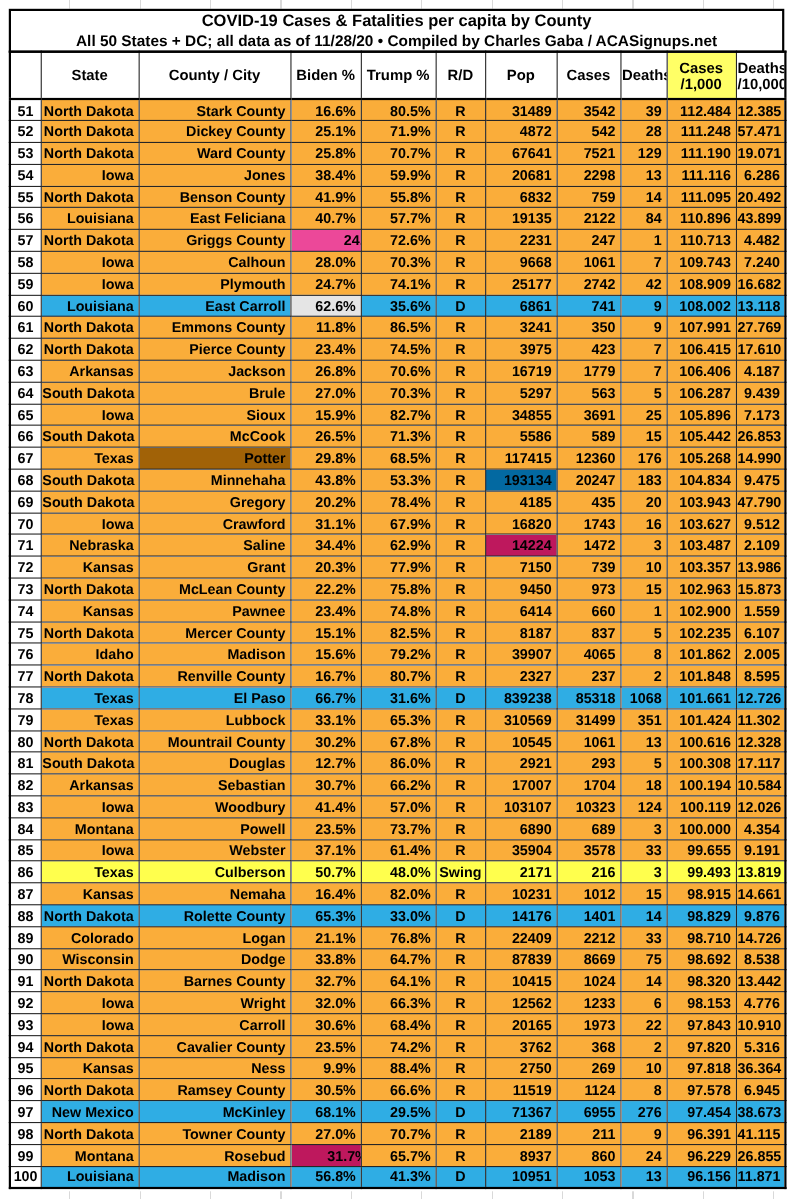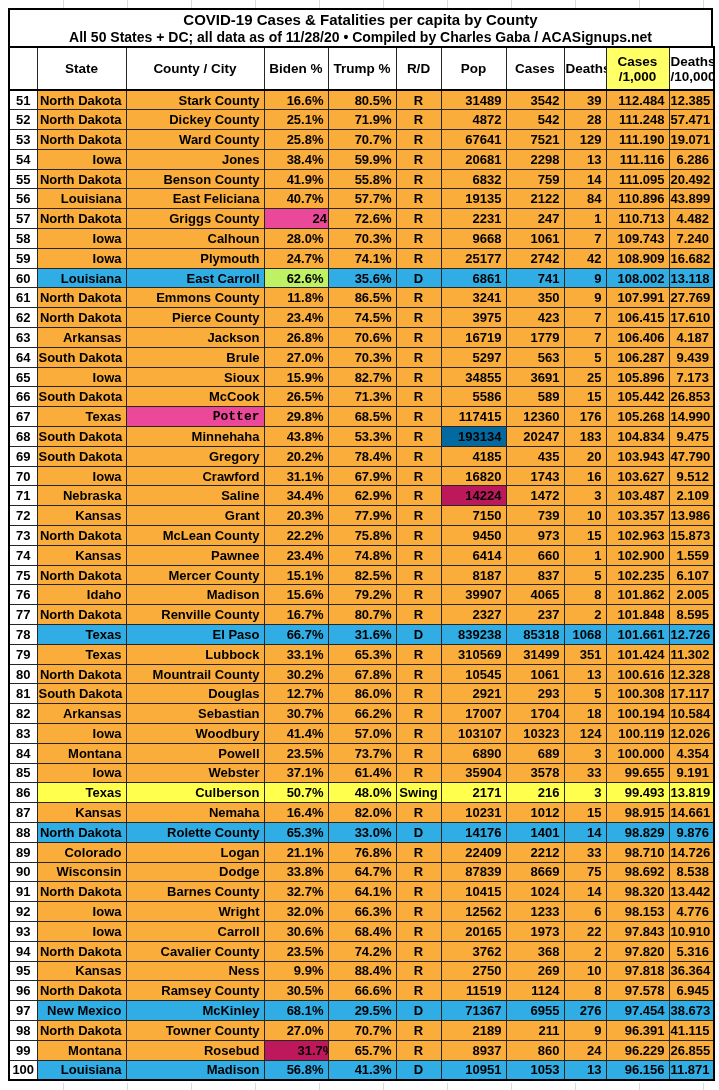--- a/index.html
+++ b/index.html
@@ -205,21 +205,21 @@
           <td class="c-pop" style="background: rgb(250, 173, 58);">25177</td>
           <td class="c-cases" style="background: rgb(250, 173, 58);">2742</td>
           <td class="c-deaths" style="background: rgb(250, 173, 58);">42</td>
           <td class="c-cases_per_1k" style="background: rgb(250, 173, 58);">108.909</td>
           <td class="c-deaths_per_10k" style="background: rgb(250, 173, 58);">16.682</td>
         </tr>
         <tr>
           <td class="c-rank">60</td>
           <td class="c-state" style="background: rgb(47, 173, 228);">Louisiana</td>
           <td class="c-county" style="background: rgb(47, 173, 228);">East Carroll</td>
-          <td class="c-biden" style="background: #bef264;">62.6%</td>
+          <td class="c-biden" style="background: #e5e5e5;">62.6%</td>
           <td class="c-trump" style="background: rgb(47, 173, 228);">35.6%</td>
           <td class="c-party" style="background: rgb(47, 173, 228);">D</td>
           <td class="c-pop" style="background: rgb(47, 173, 228);">6861</td>
           <td class="c-cases" style="background: rgb(47, 173, 228);">741</td>
           <td class="c-deaths" style="background: rgb(47, 173, 228);">9</td>
           <td class="c-cases_per_1k" style="background: rgb(47, 173, 228);">108.002</td>
           <td class="c-deaths_per_10k" style="background: rgb(47, 173, 228);">13.118</td>
         </tr>
         <tr>
           <td class="c-rank">61</td>
@@ -295,21 +295,21 @@
           <td class="c-party" style="background: rgb(250, 173, 58);">R</td>
           <td class="c-pop" style="background: rgb(250, 173, 58);">5586</td>
           <td class="c-cases" style="background: rgb(250, 173, 58);">589</td>
           <td class="c-deaths" style="background: rgb(250, 173, 58);">15</td>
           <td class="c-cases_per_1k" style="background: rgb(250, 173, 58);">105.442</td>
           <td class="c-deaths_per_10k" style="background: rgb(250, 173, 58);">26.853</td>
         </tr>
         <tr>
           <td class="c-rank">67</td>
           <td class="c-state" style="background: rgb(250, 173, 58);">Texas</td>
-          <td class="c-county" style="background: #ec4899; font-family: Liberation Mono, monospace;">Potter</td>
+          <td class="c-county" style="background: #a16207;">Potter</td>
           <td class="c-biden" style="background: rgb(250, 173, 58);">29.8%</td>
           <td class="c-trump" style="background: rgb(250, 173, 58);">68.5%</td>
           <td class="c-party" style="background: rgb(250, 173, 58);">R</td>
           <td class="c-pop" style="background: rgb(250, 173, 58);">117415</td>
           <td class="c-cases" style="background: rgb(250, 173, 58);">12360</td>
           <td class="c-deaths" style="background: rgb(250, 173, 58);">176</td>
           <td class="c-cases_per_1k" style="background: rgb(250, 173, 58);">105.268</td>
           <td class="c-deaths_per_10k" style="background: rgb(250, 173, 58);">14.990</td>
         </tr>
         <tr>

